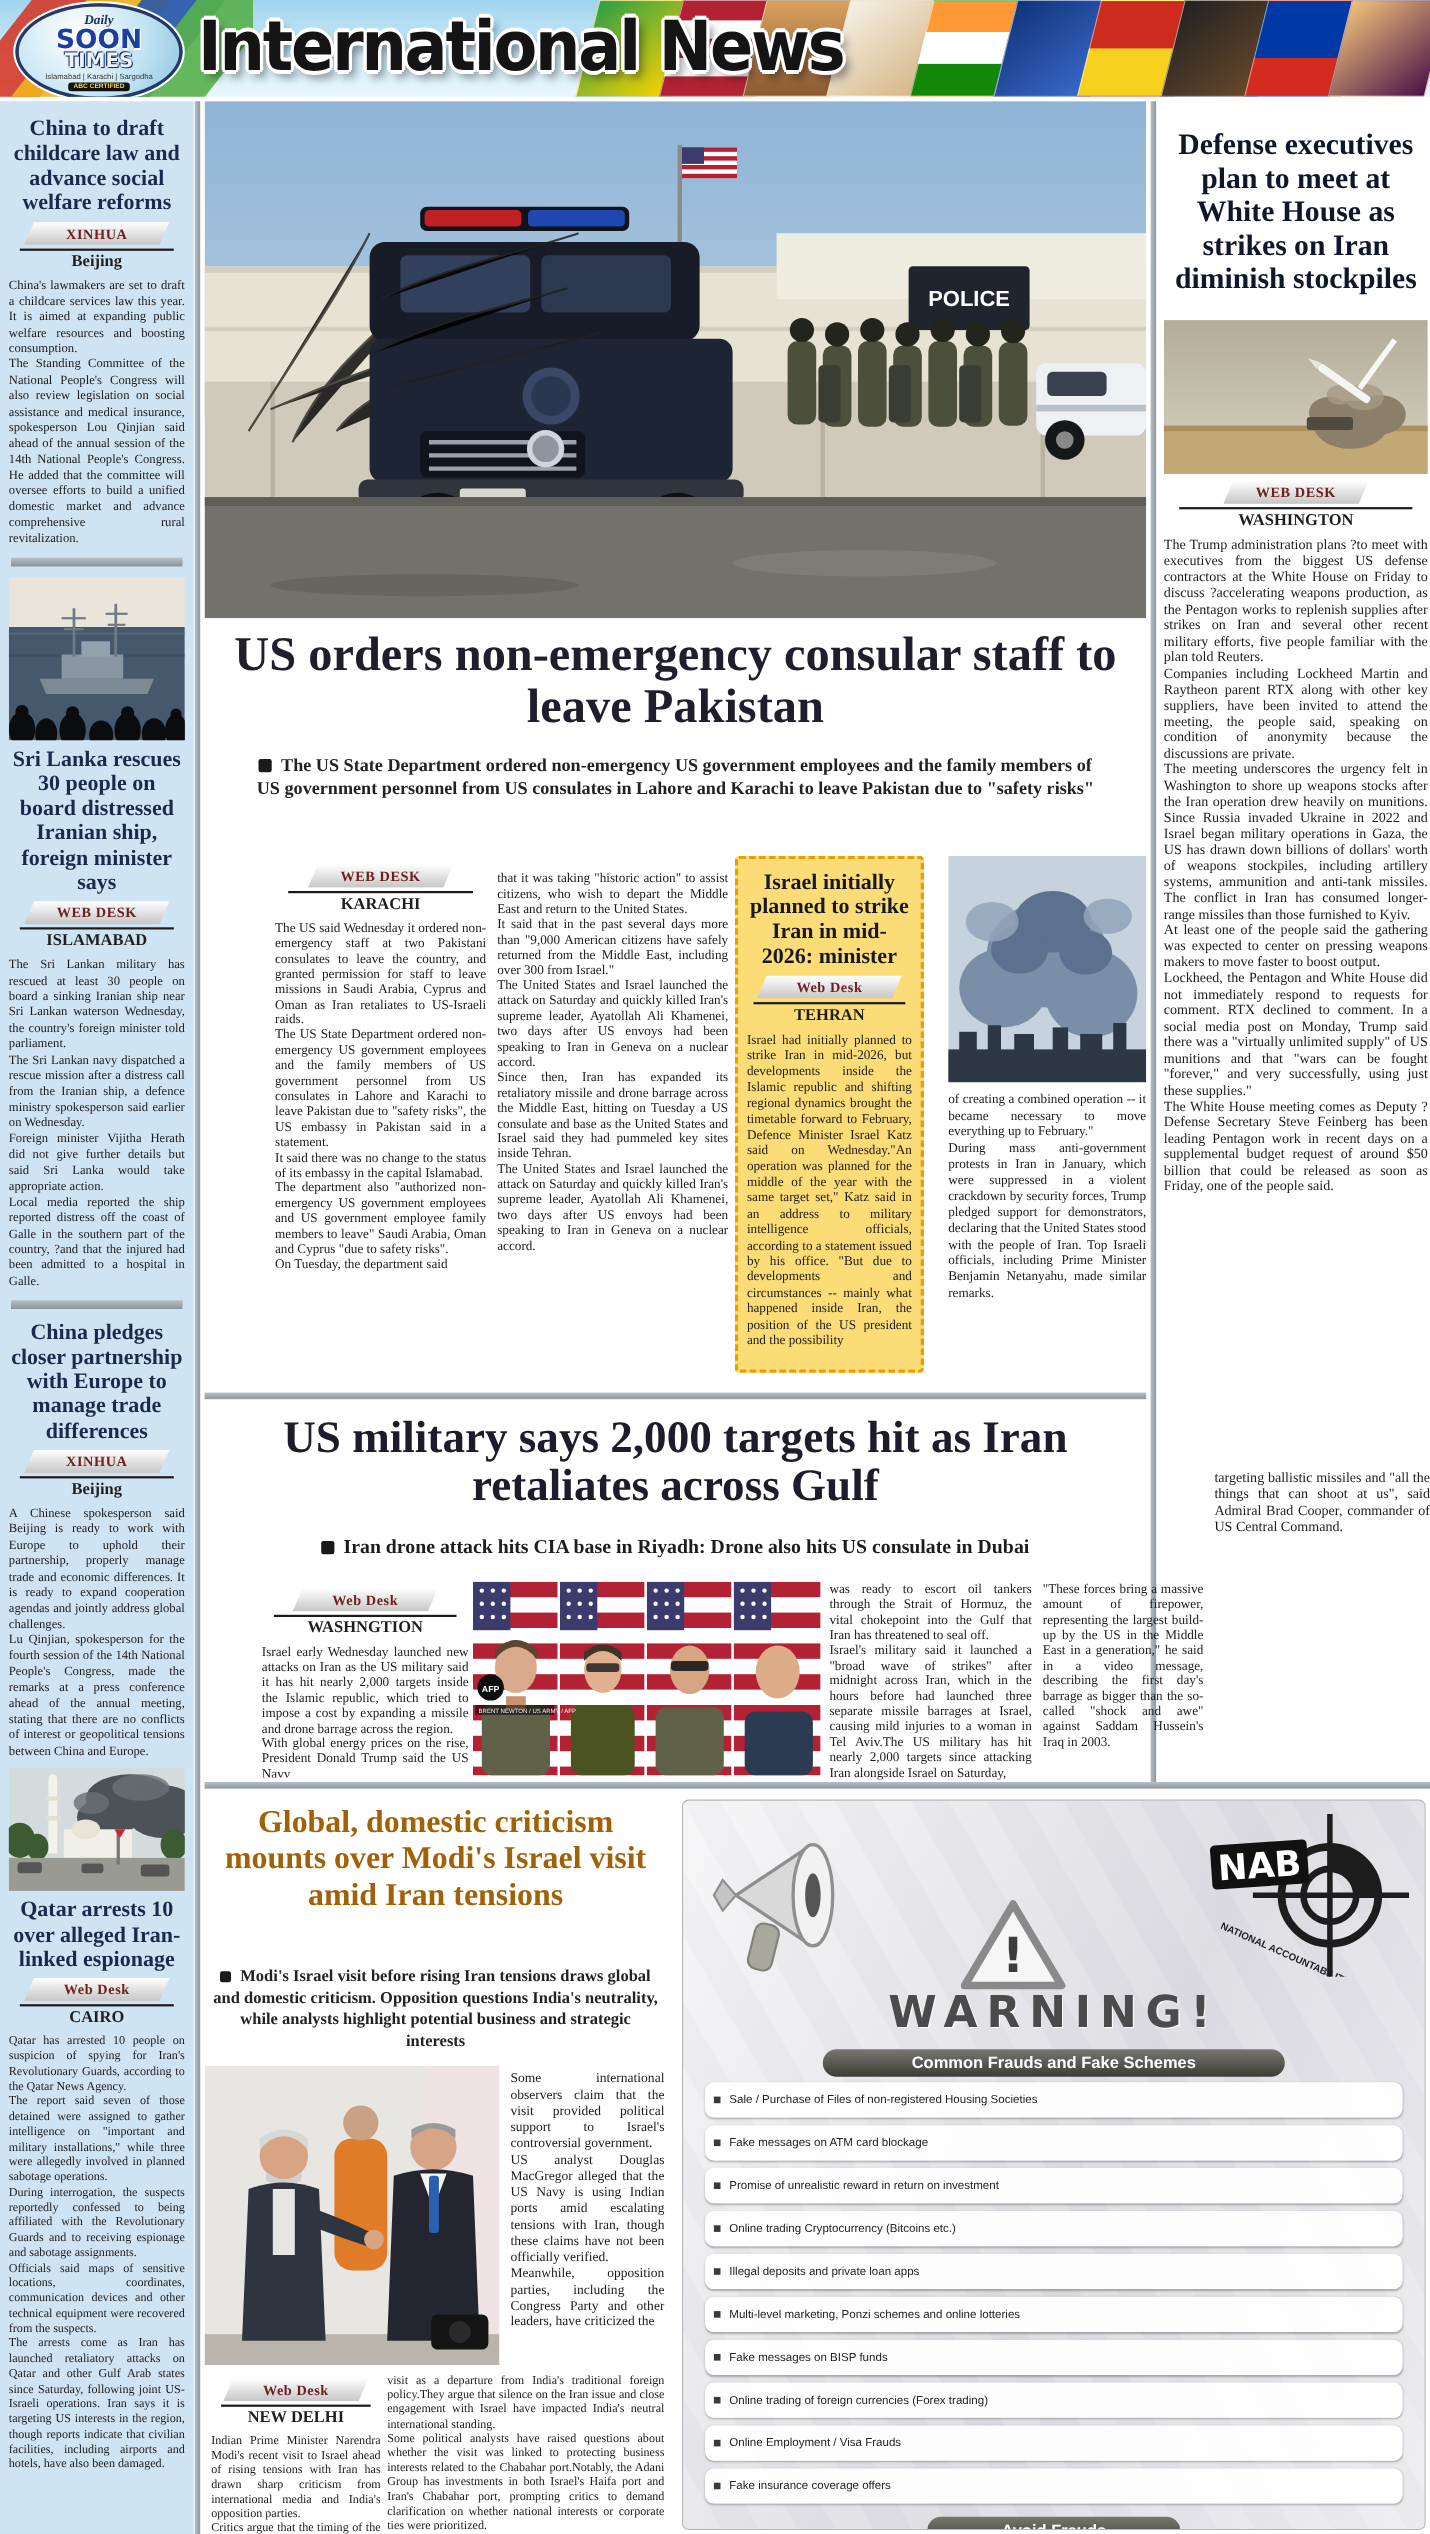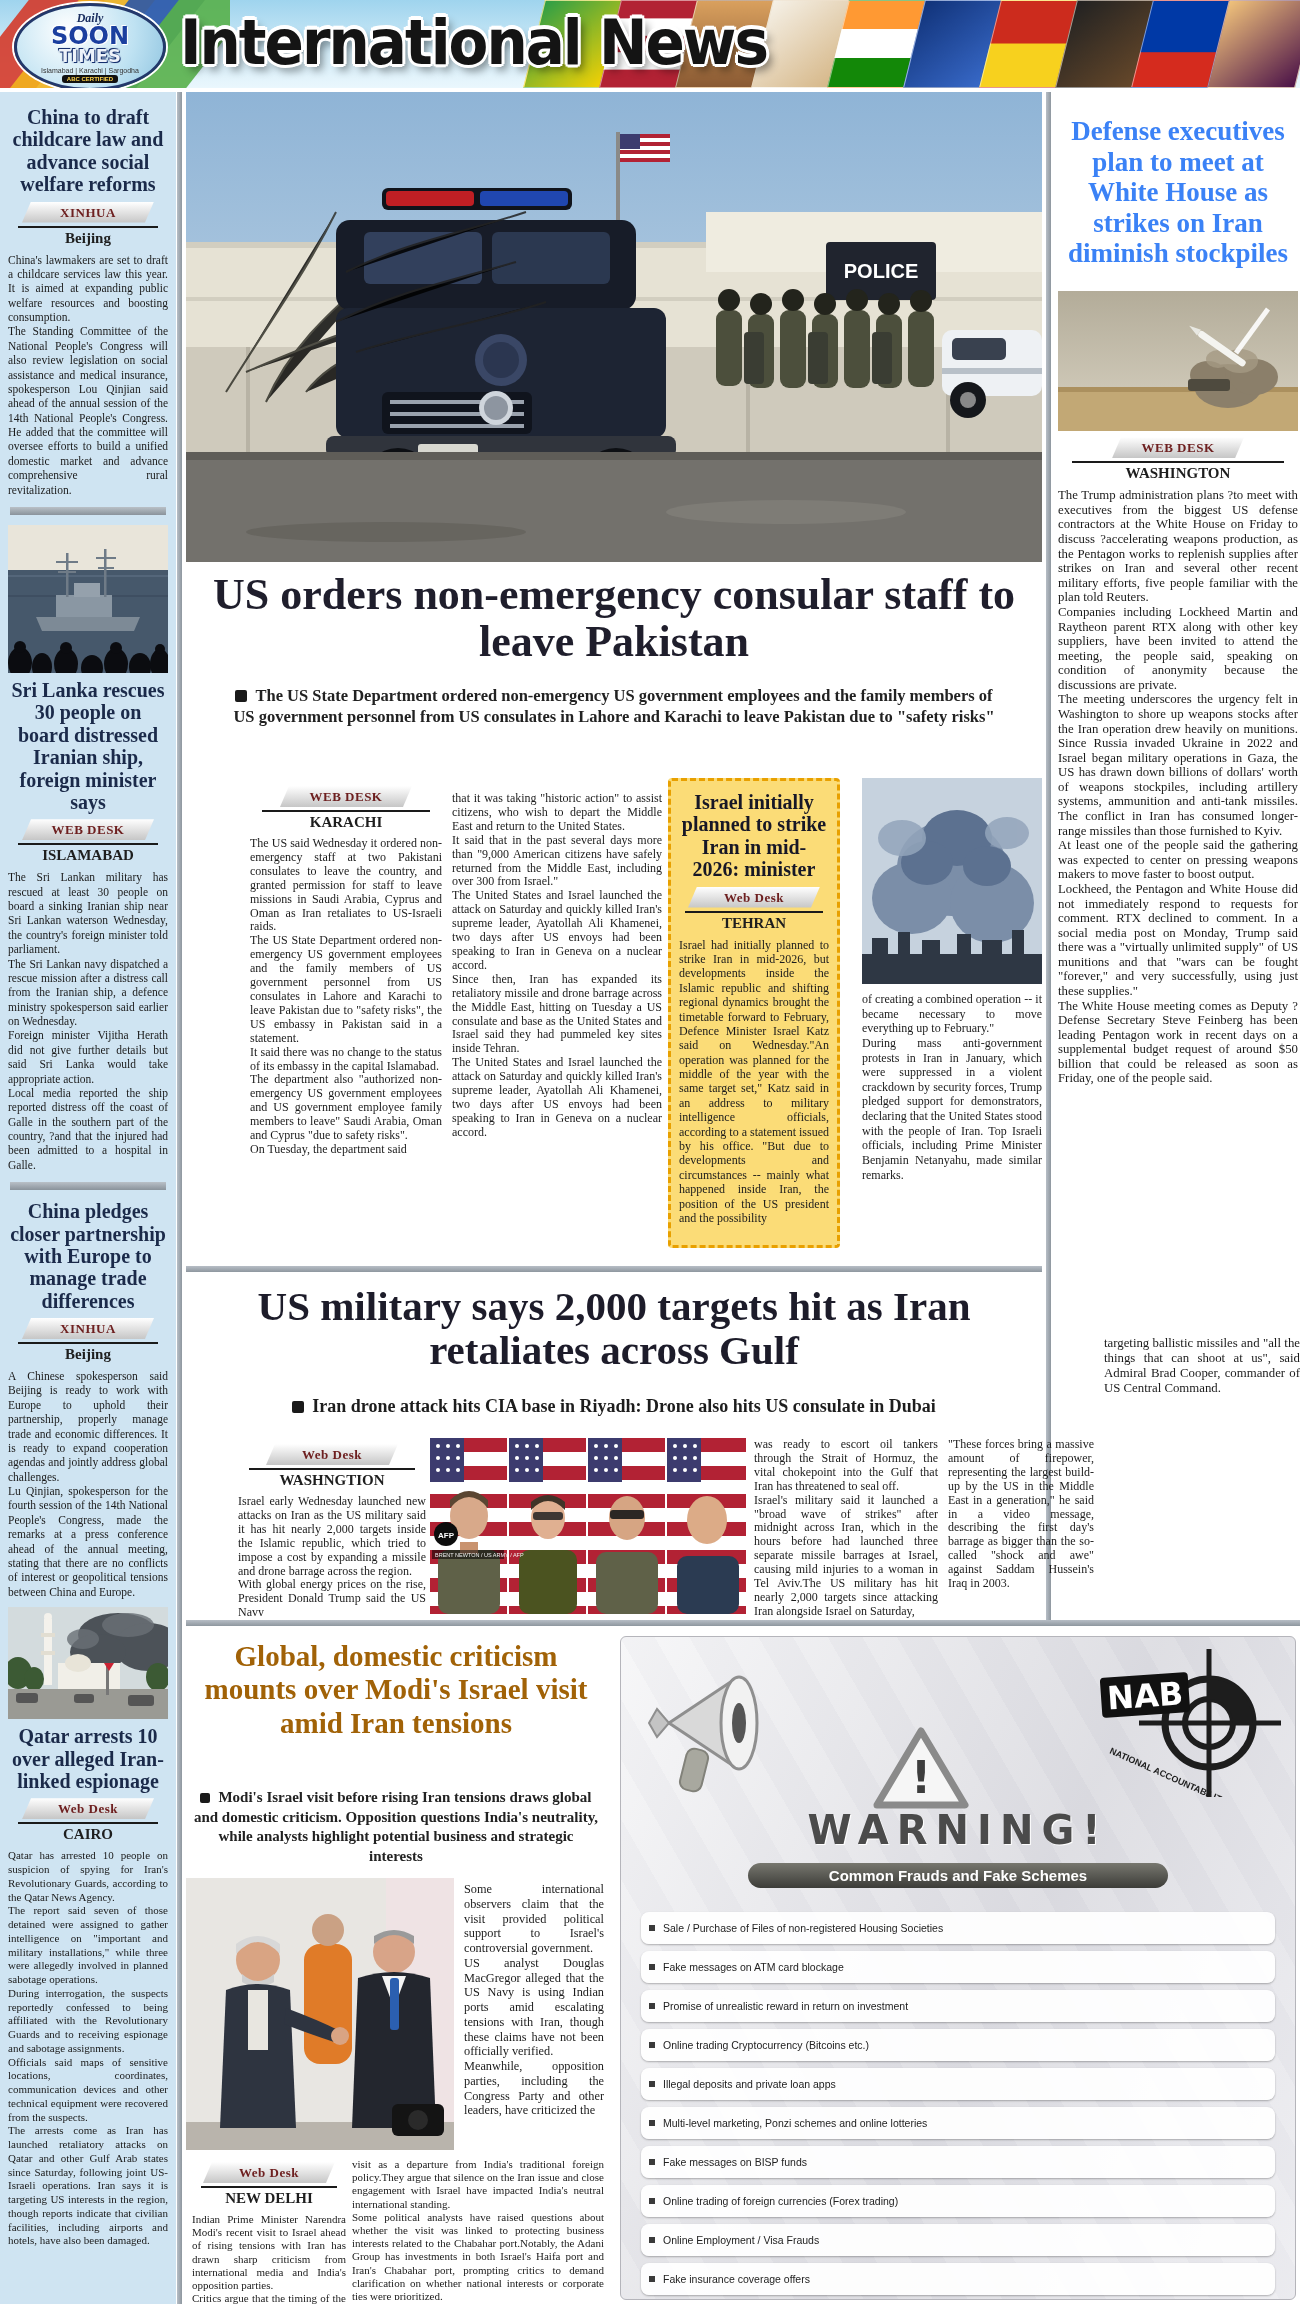--- a/index.html
+++ b/index.html
@@ -46,35 +46,35 @@
   .bullet-sq{display:inline-block;width:12px;height:12px;background:#1a1a1a;border-radius:2px;
     margin-right:8px;vertical-align:-1px;}
   
   .lead-headline{font:44px "Liberation Serif",serif;font-weight:600;color:#1f1e2c;text-align:center;line-height:1.06;}
   .lead-sub{font:bold 16.5px "Liberation Serif",serif;color:#222;text-align:center;line-height:1.25;}
   .col-body{font:12px "Liberation Serif",serif;line-height:1.16;}
   
   .ybox{background:#fbdc77;border:3px dashed #e8a000;border-radius:4px;padding:8px 8px 6px;overflow:hidden;}
   .ybox h3{font:bold 20px "Liberation Serif",serif;color:#171726;text-align:center;line-height:1.12;margin:2px 0 4px;}
   
-  .rc-head{font:27px "Liberation Serif",serif;font-weight:600;color:#3b82f6;text-align:center;line-height:1.13;}
+  .rc-head{font:27px "Liberation Serif",serif;font-weight:600;color:#0f172a;text-align:center;line-height:1.13;}
   
   .gulf-headline{font:41px "Liberation Serif",serif;font-weight:600;color:#1d1c2a;text-align:center;line-height:1.08;}
   .gulf-sub{font:bold 18px "Liberation Serif",serif;color:#1d1d1d;text-align:center;}
   
   .modi-headline{font:29px "Liberation Serif",serif;font-weight:600;color:#a16207;text-align:center;line-height:1.15;}
   .modi-sub{font:bold 15px "Liberation Serif",serif;color:#222;text-align:center;line-height:1.3;}
   
   .nab{background:
      linear-gradient(115deg,rgba(255,255,255,.55),rgba(205,205,212,.45) 55%,rgba(240,240,244,.6)),
      repeating-linear-gradient(60deg,#ededf0 0 30px,#e3e3e8 30px 60px);
      border:1px solid #b5b5bb;border-radius:6px;overflow:hidden;font-family:"Liberation Sans",sans-serif;}
   .nab-warning{text-align:center;font:bold 40px "DejaVu Sans",sans-serif;color:#4b4b4b;
      letter-spacing:8px;text-shadow:1px 1px 0 #fff;}
-  .pill{margin:10px auto 24px;background:linear-gradient(180deg,#77776f,#3c3c38);color:#fff;
+  .pill{margin:10px auto 5px;background:linear-gradient(180deg,#77776f,#3c3c38);color:#fff;
      border-radius:14px;text-align:center;font:bold 15px "Liberation Sans",sans-serif;padding:4px 0;}
   .chips{display:grid;grid-template-columns:1fr;gap:7px 16px;padding:0 20px;}
   .chip{background:rgba(255,255,255,.93);border-radius:8px;box-shadow:0 1px 2px rgba(0,0,0,.28);
      font:10.5px/1.2 "Liberation Sans",sans-serif;color:#222;padding:5px 8px 5px 22px;position:relative;
      min-height:22px;display:flex;align-items:center;}
   .chip::before{content:"";position:absolute;left:8px;top:50%;transform:translateY(-50%);
      width:6px;height:6px;background:#3a3a3a;}
   .avoid-row{display:flex;align-items:center;gap:10px;background:rgba(255,255,255,.88);
      border-radius:9px;margin:5px 34px;padding:3px 10px;font:11px "Liberation Sans",sans-serif;color:#222;min-height:22px;}
   .nab-prevention{text-align:center;font:bold 15px "Liberation Sans",sans-serif;color:#2e2e2e;margin-top:24px;}

